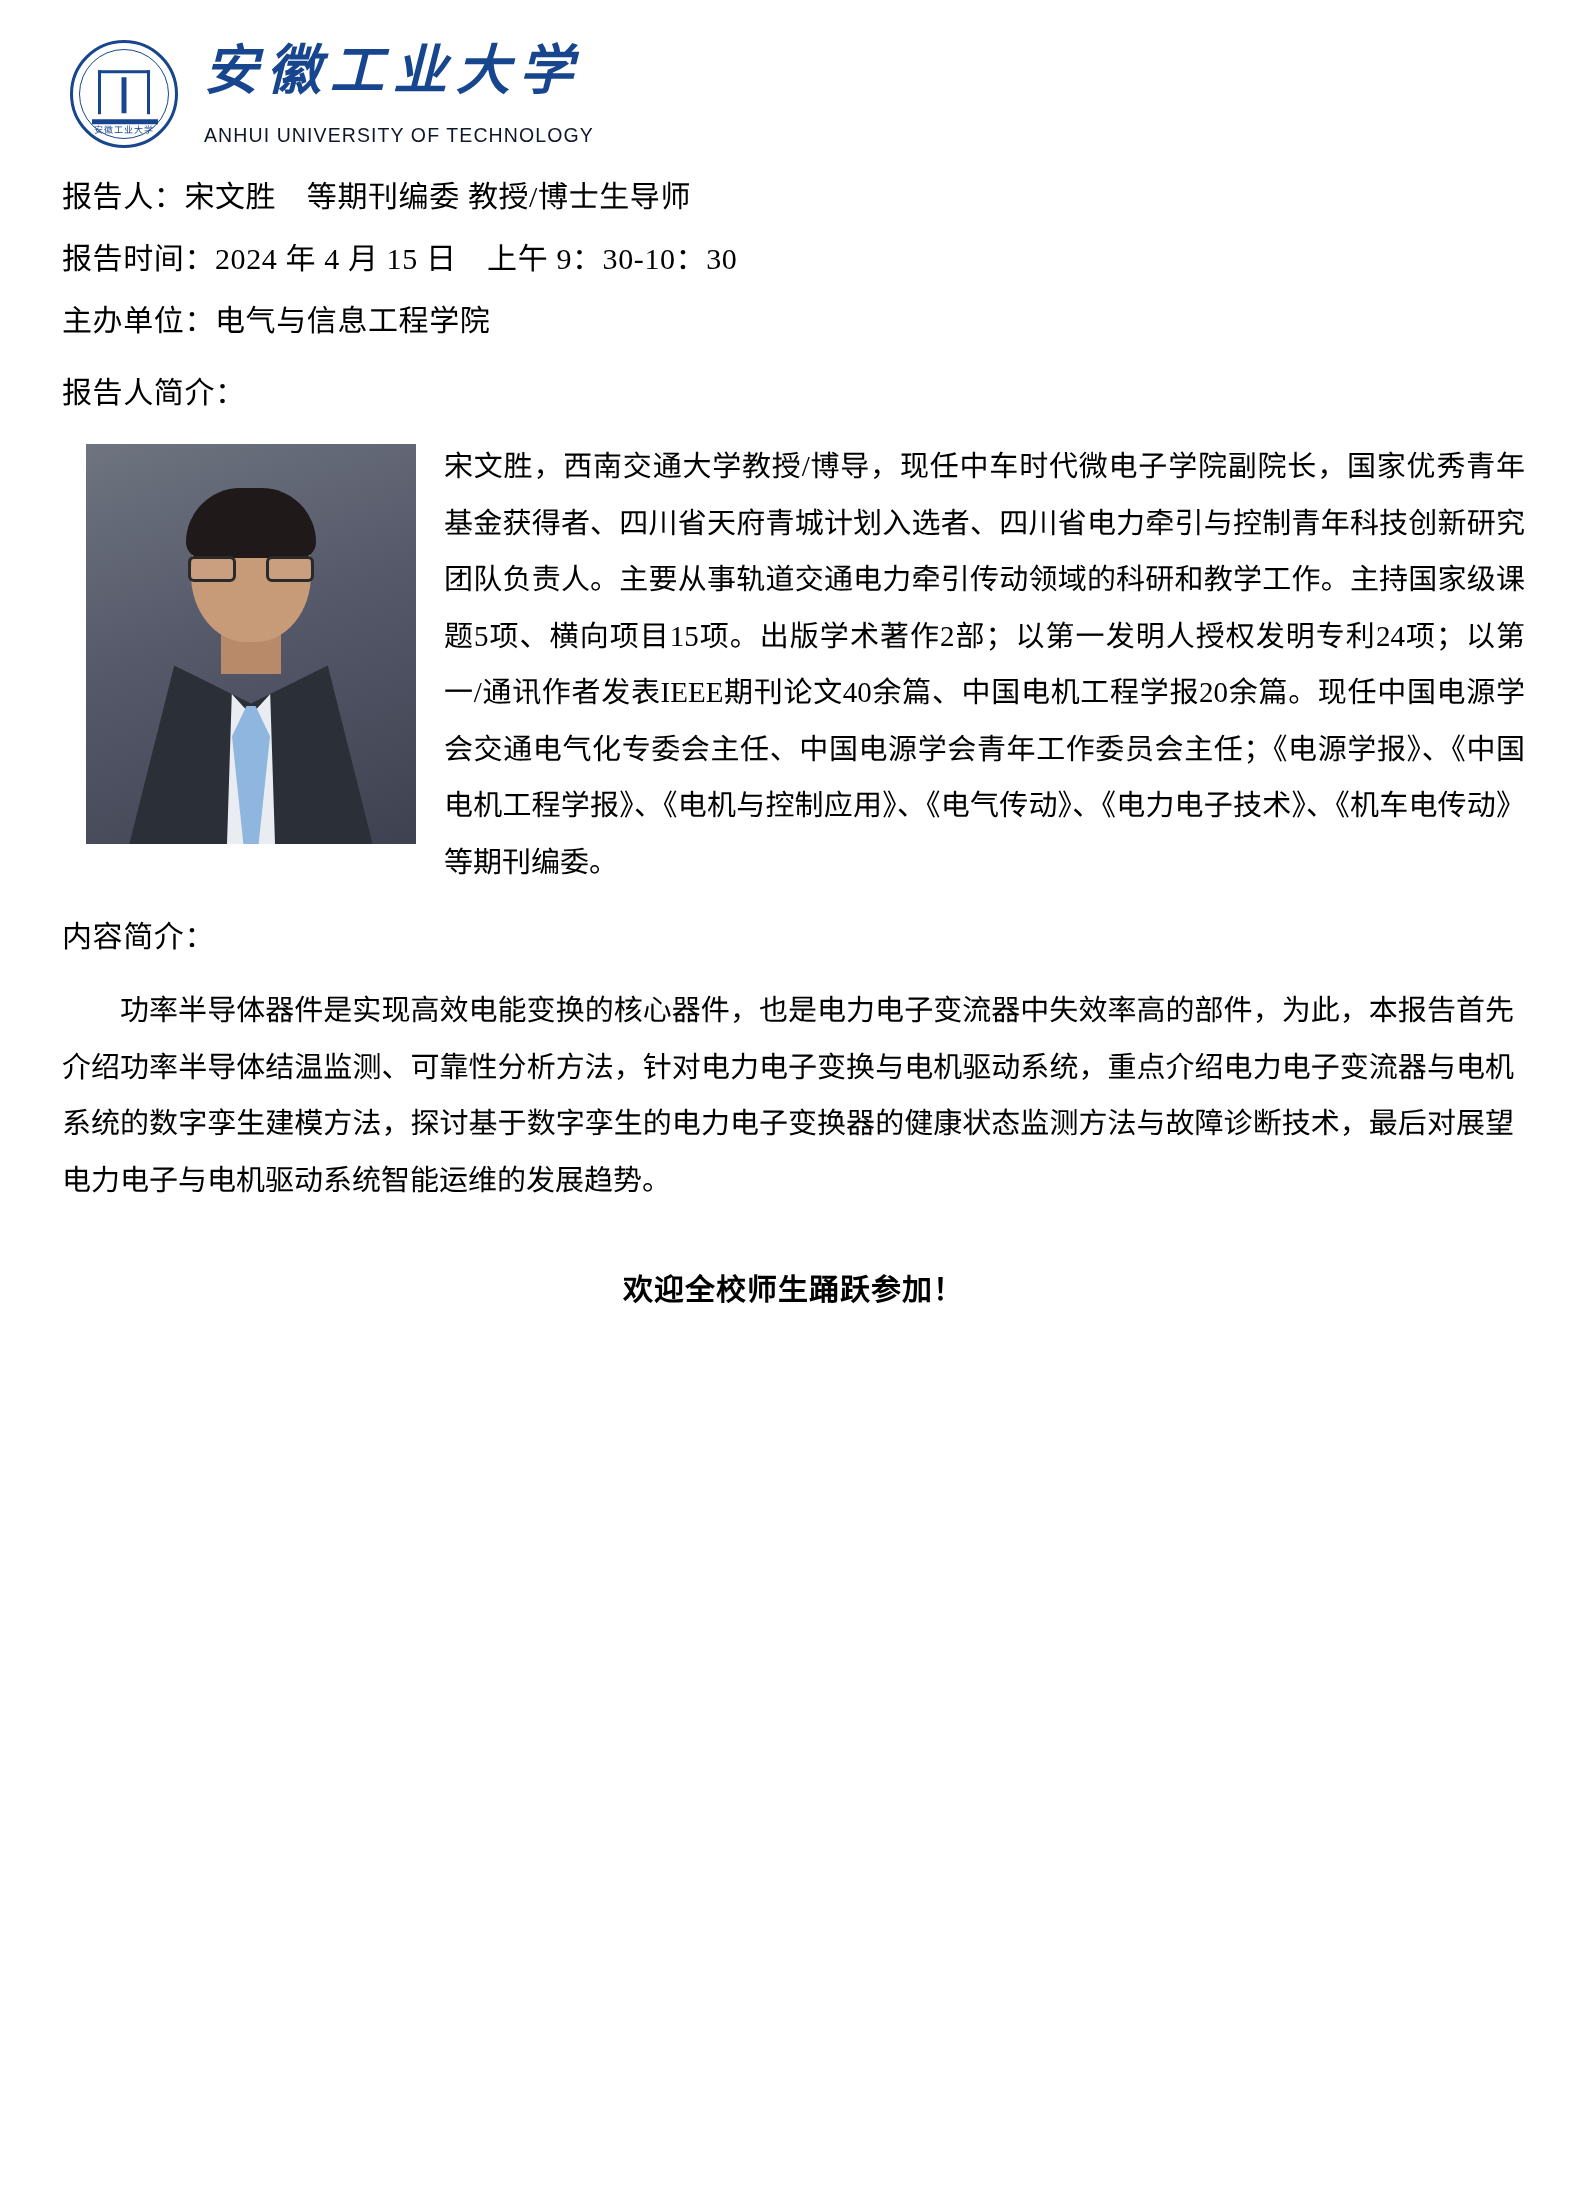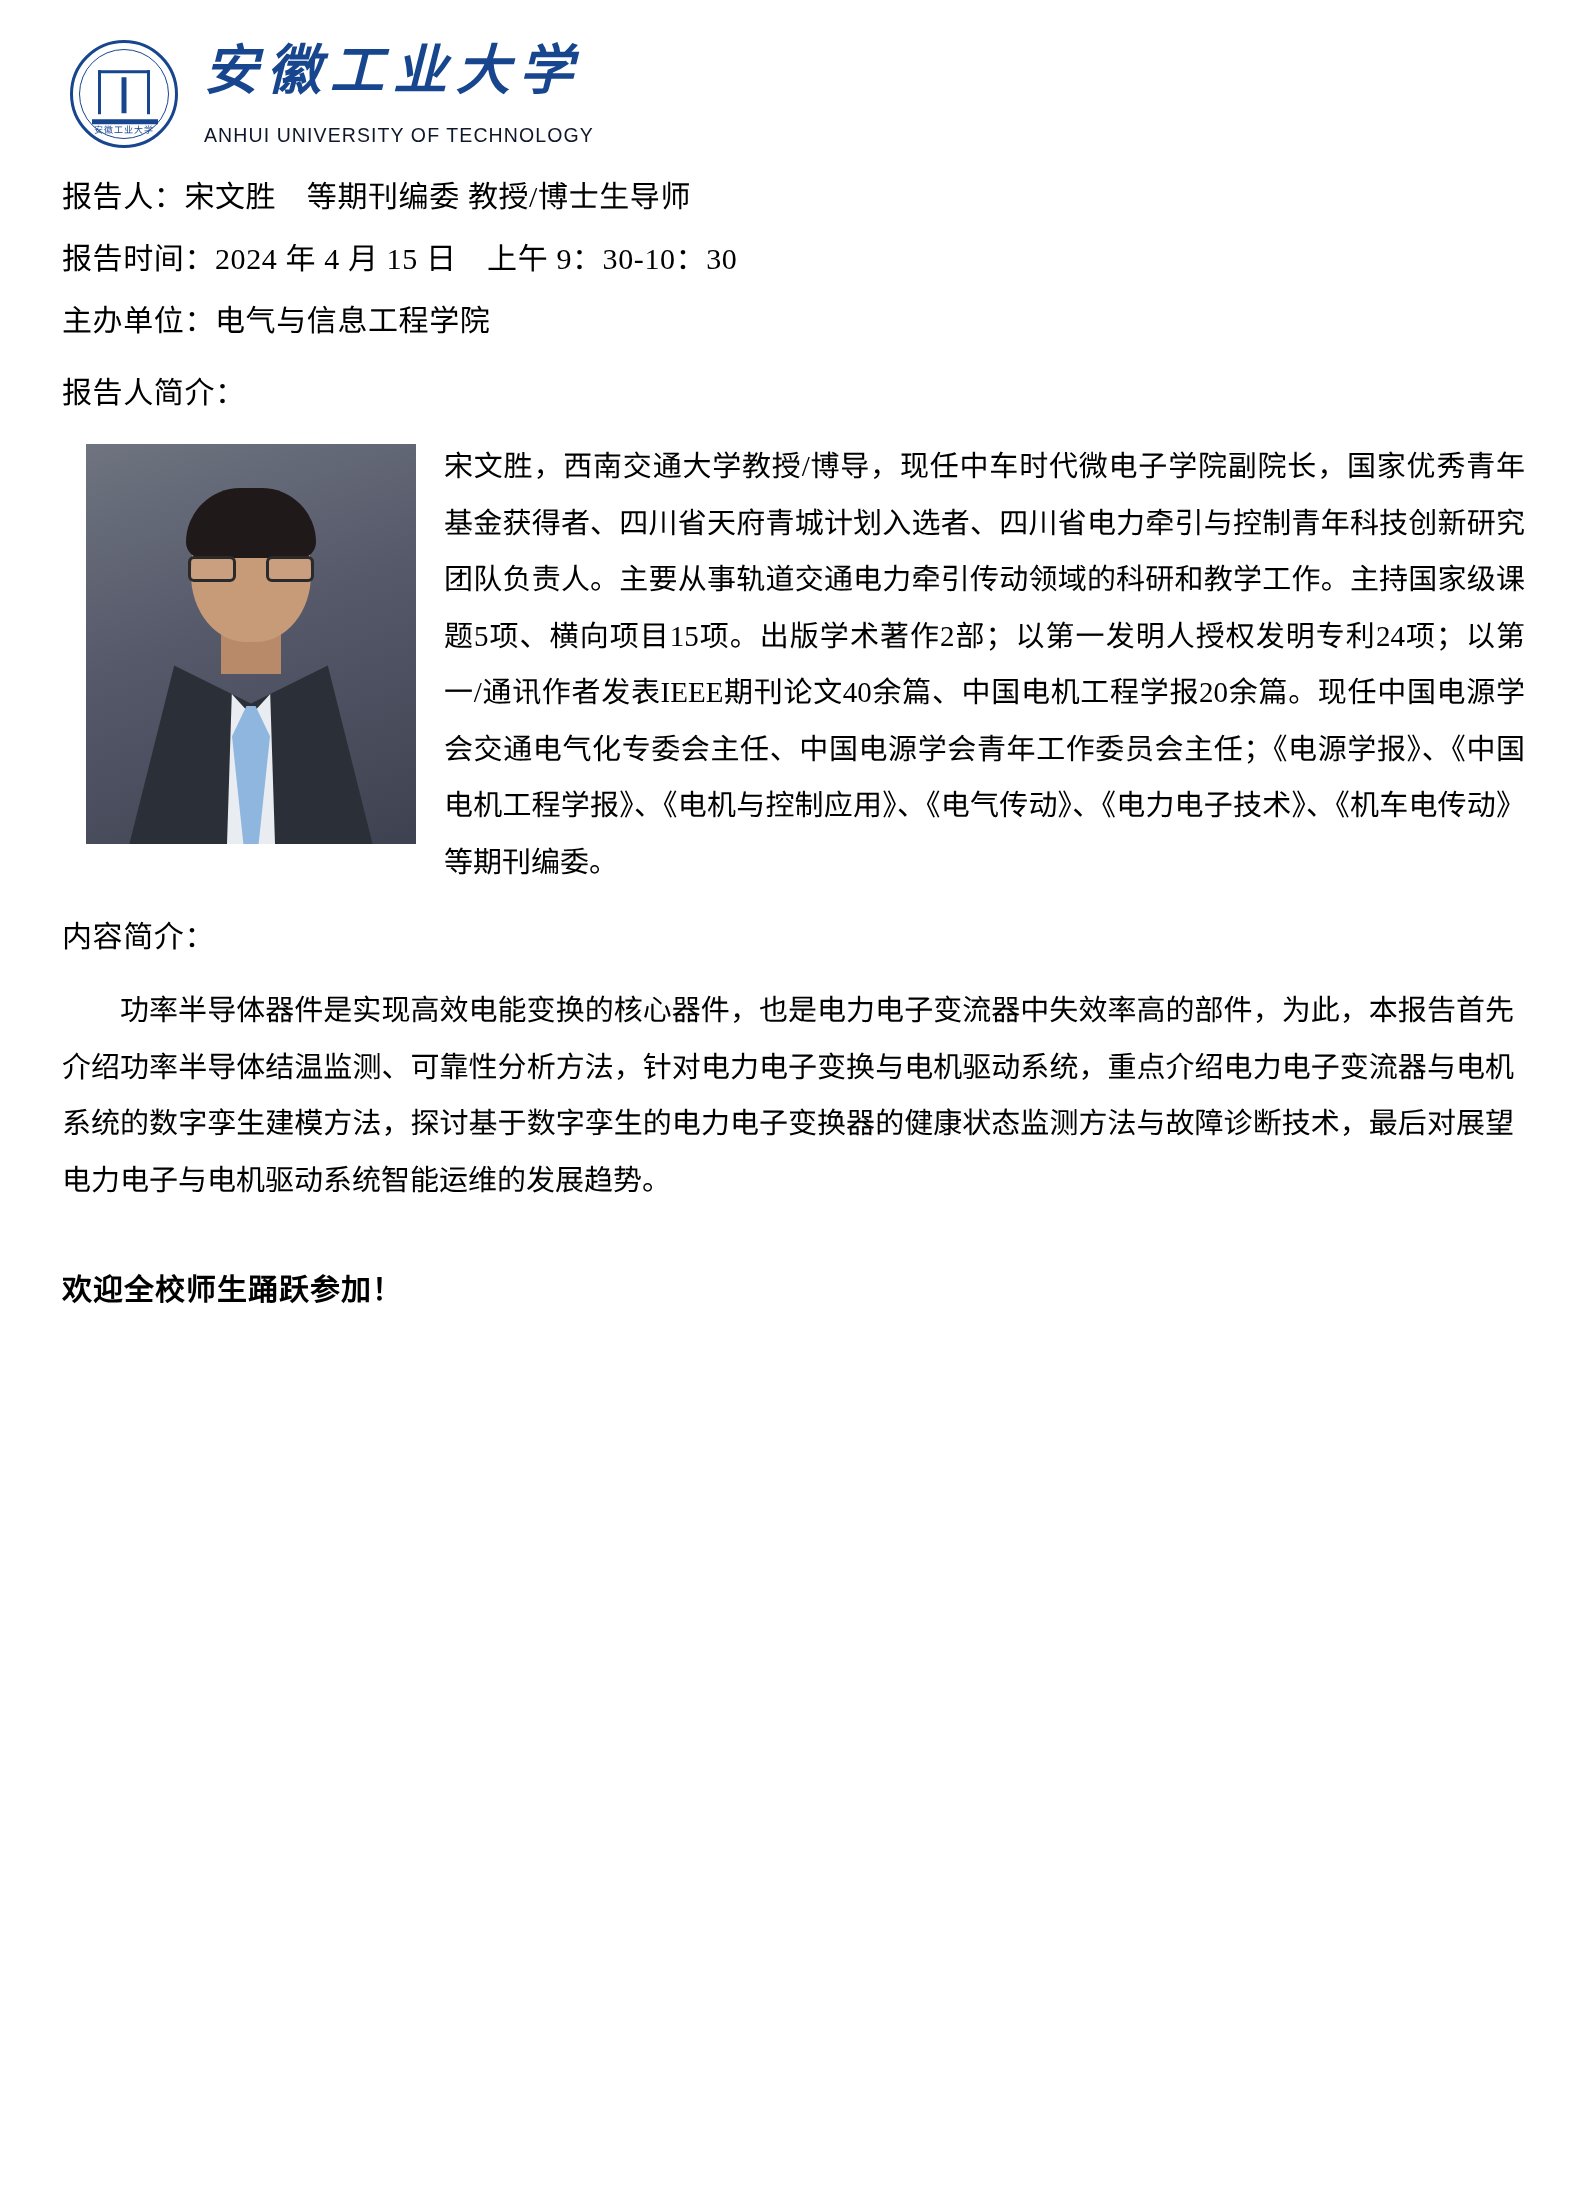--- a/index.html
+++ b/index.html
@@ -228,21 +228,21 @@
     font-size: 29px;
     line-height: 1.95;
     text-align: justify;
     text-justify: inter-ideograph;
     margin: 0 11px 22px 0;
   }
   .para.indent {
     text-indent: 2em;
   }
   .closing {
-    text-align: left;
+    text-align: center;
     font-size: 30px;
     font-weight: bold;
     margin-top: 56px;
     letter-spacing: 1px;
   }
   .clear { clear: both; }
 </style>
 </head>
 <body>
 

